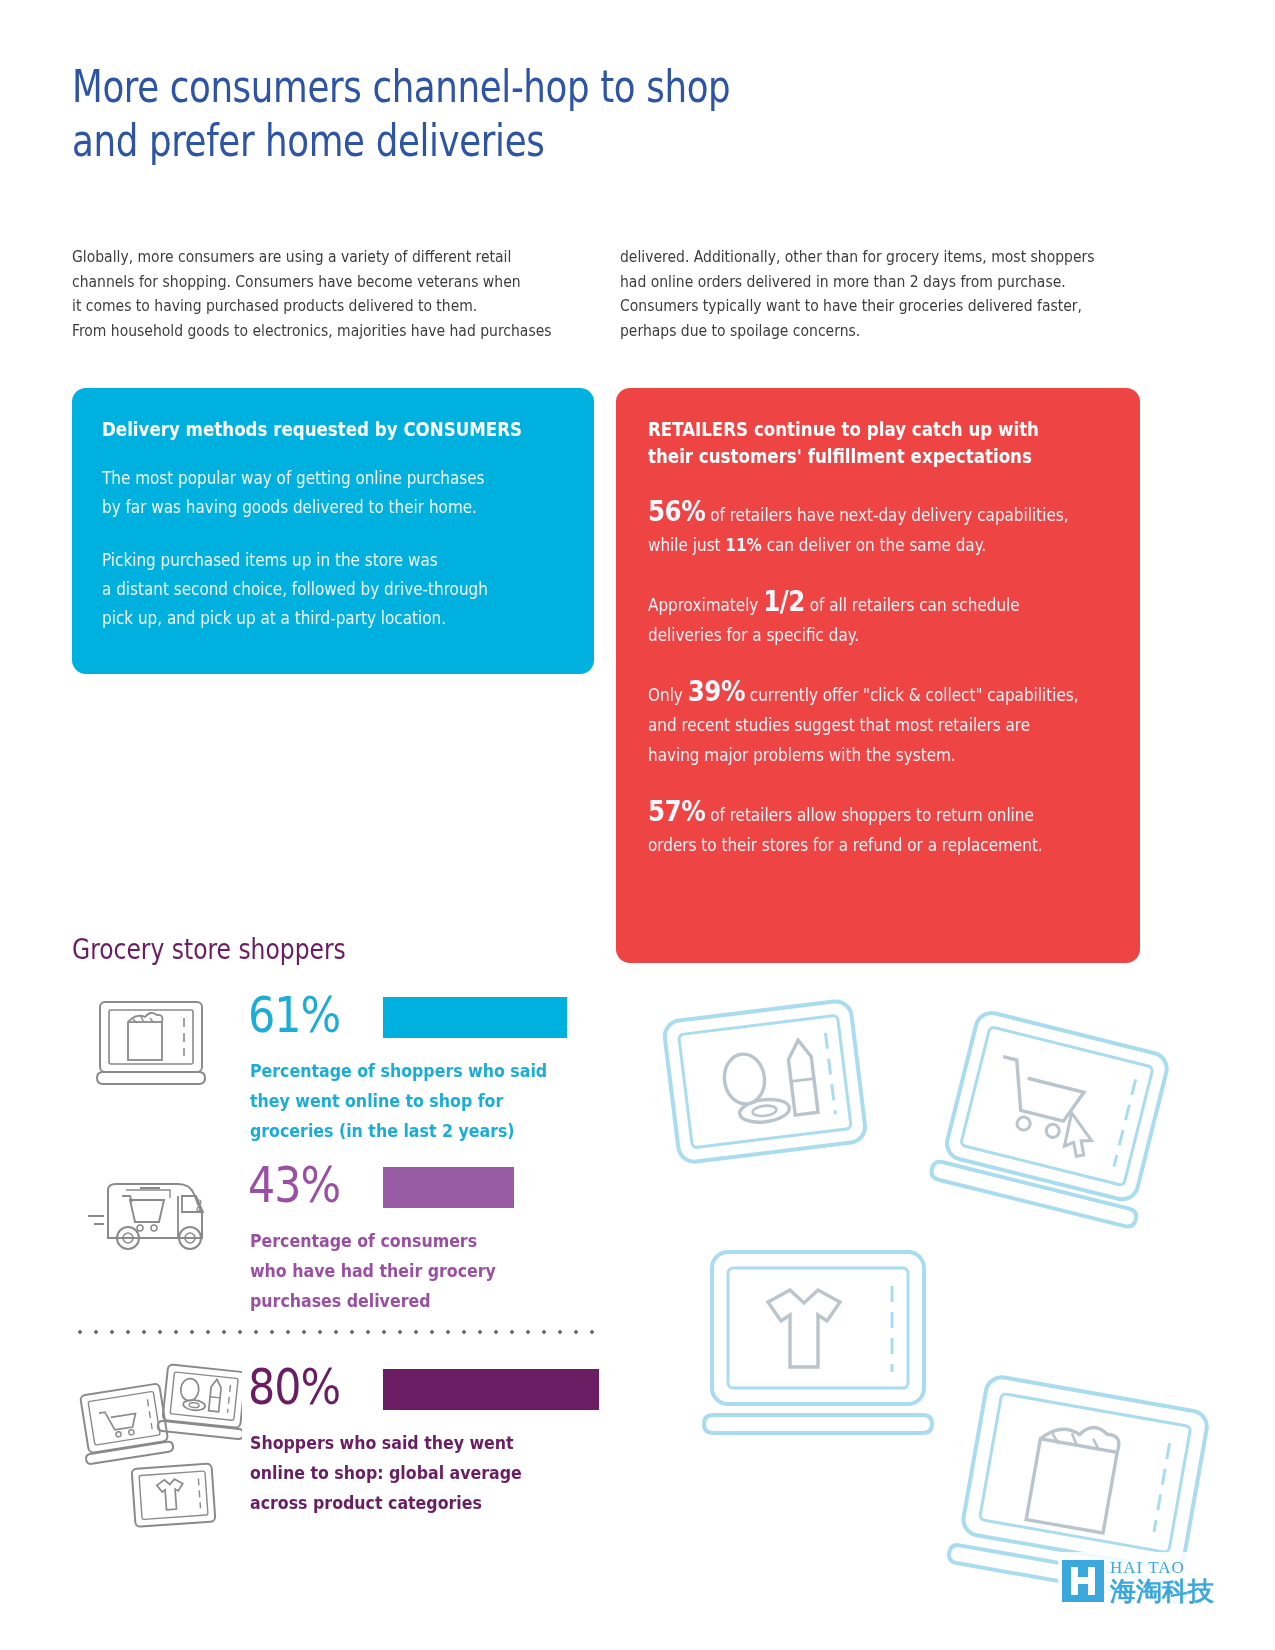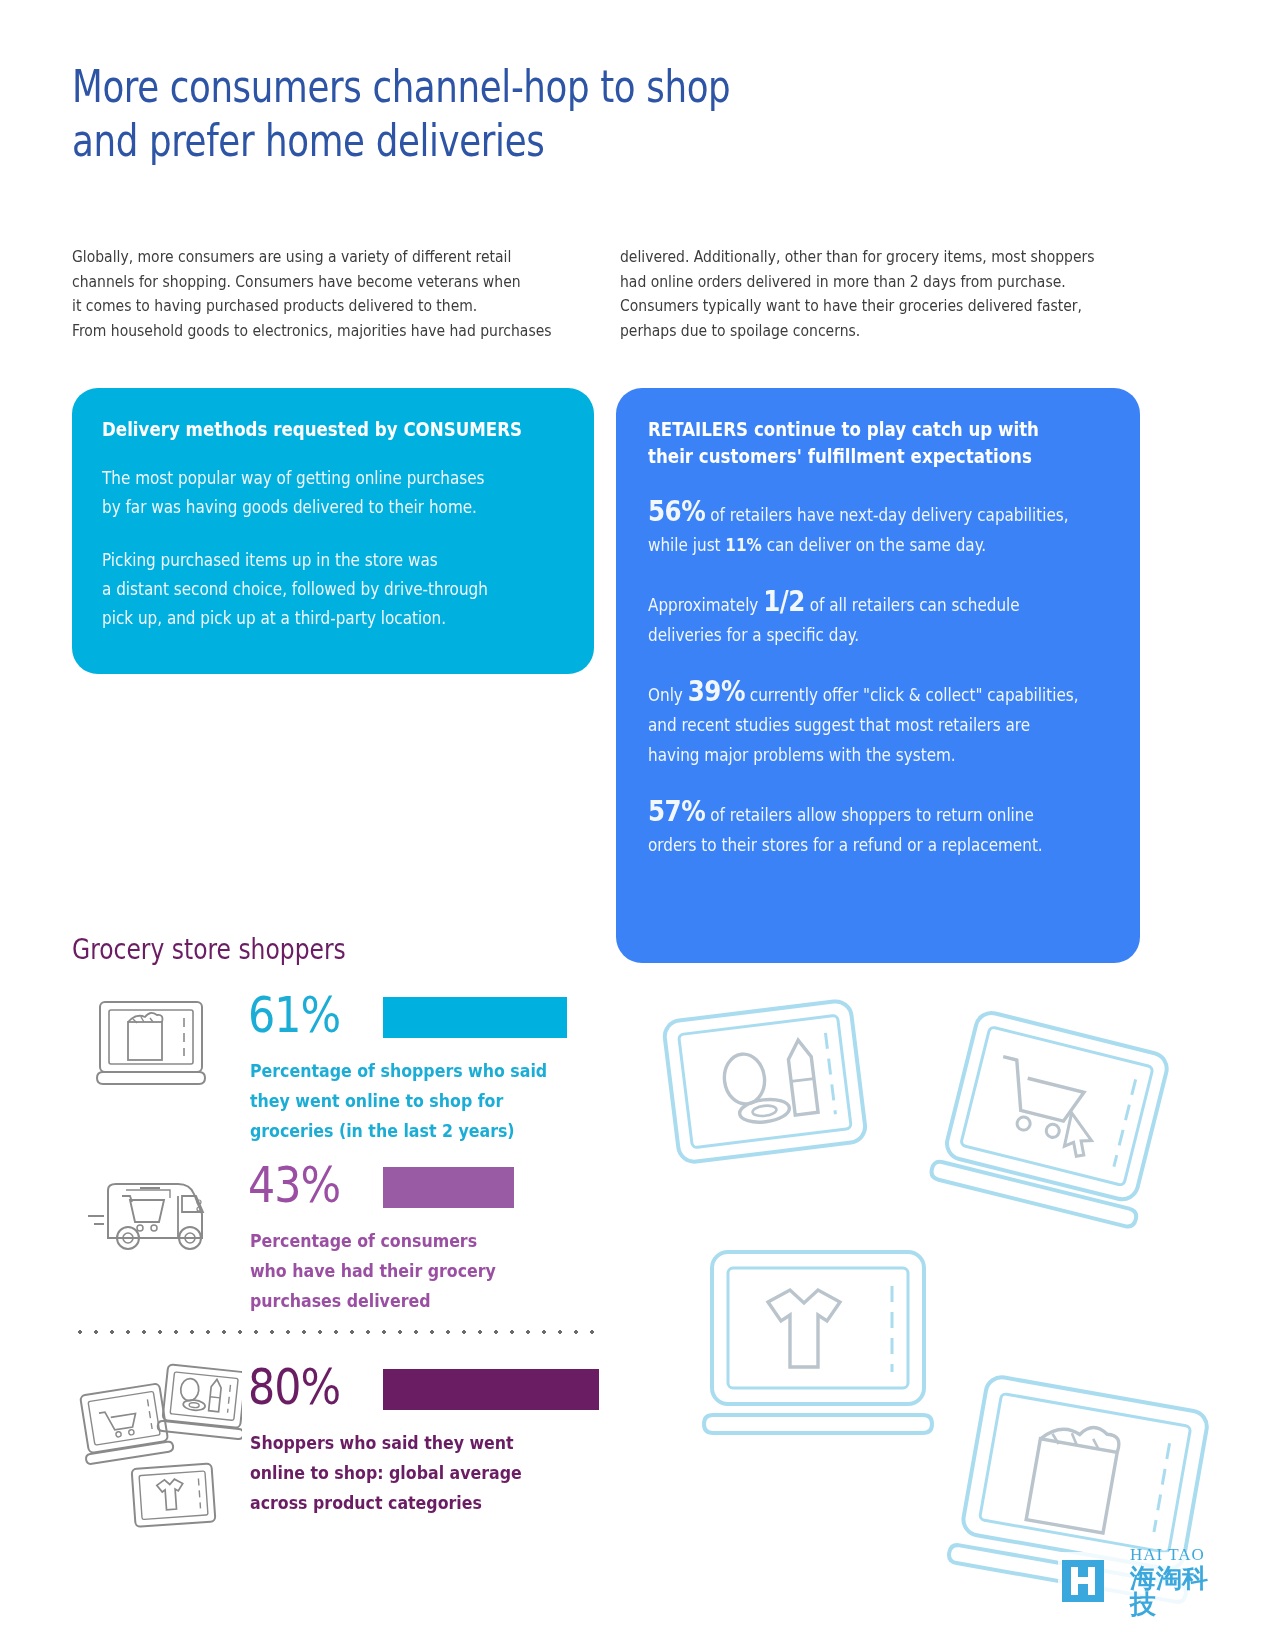--- a/index.html
+++ b/index.html
@@ -44,21 +44,21 @@
     transform: scaleX(0.94);
     transform-origin: left top;
   }
   #intro-left  { left: 72px;  width: 560px; }
   #intro-right { left: 620px; width: 560px; }
   .intro-col .pline { display: block; white-space: nowrap; }
 
   
   .card {
     position: absolute;
-    border-radius: 26px;
+    border-radius: 14px;
     box-sizing: border-box;
   }
   #consumers-card {
     left: 72px;
     top: 388px;
     width: 522px;
     height: 286px;
     background: #00b0de;
     padding: 28px 30px 0 30px;
   }
@@ -208,21 +208,21 @@
       linear-gradient(#fff,#fff) left top / 7px 28px no-repeat,
       linear-gradient(#fff,#fff) right top / 7px 28px no-repeat;
   }
   #logo-mark::after {
     content: "";
     position: absolute;
     left: 9px; top: 17px;
     width: 24px; height: 7px;
     background: #fff;
   }
-  #logo-text { line-height: 1; margin-left: 20px; }
+  #logo-text { line-height: 1; }
   #logo-en {
     display: block;
     color: #3aa8dd;
     font-size: 17px;
     letter-spacing: 1px;
     font-family: "Liberation Serif", serif;
     margin-bottom: 2px;
   }
   #logo-cn {
     display: block;
@@ -263,21 +263,21 @@
     <span class="pline">The most popular way of getting online purchases</span>
     <span class="pline">by far was having goods delivered to their home.</span>
   </p>
   <p class="card-para">
     <span class="pline">Picking purchased items up in the store was</span>
     <span class="pline">a distant second choice, followed by drive-through</span>
     <span class="pline">pick up, and pick up at a third-party location.</span>
   </p>
 </div>
 
-<div class="card" id="retailers-card" style="background: #3b82f6;">
+<div class="card" id="retailers-card" style="background: #ef4444;">
   <div class="card-heading">
     <span class="hline">RETAILERS continue to play catch up with</span>
     <span class="hline">their customers' fulfillment expectations</span>
   </div>
 
   <p class="card-para">
     <span class="bignum">56%</span><span> of retailers have next-day delivery capabilities, while just </span><span class="smallbold">11%</span><span> can deliver on the same day.</span>
   </p>
 
   <p class="card-para">

